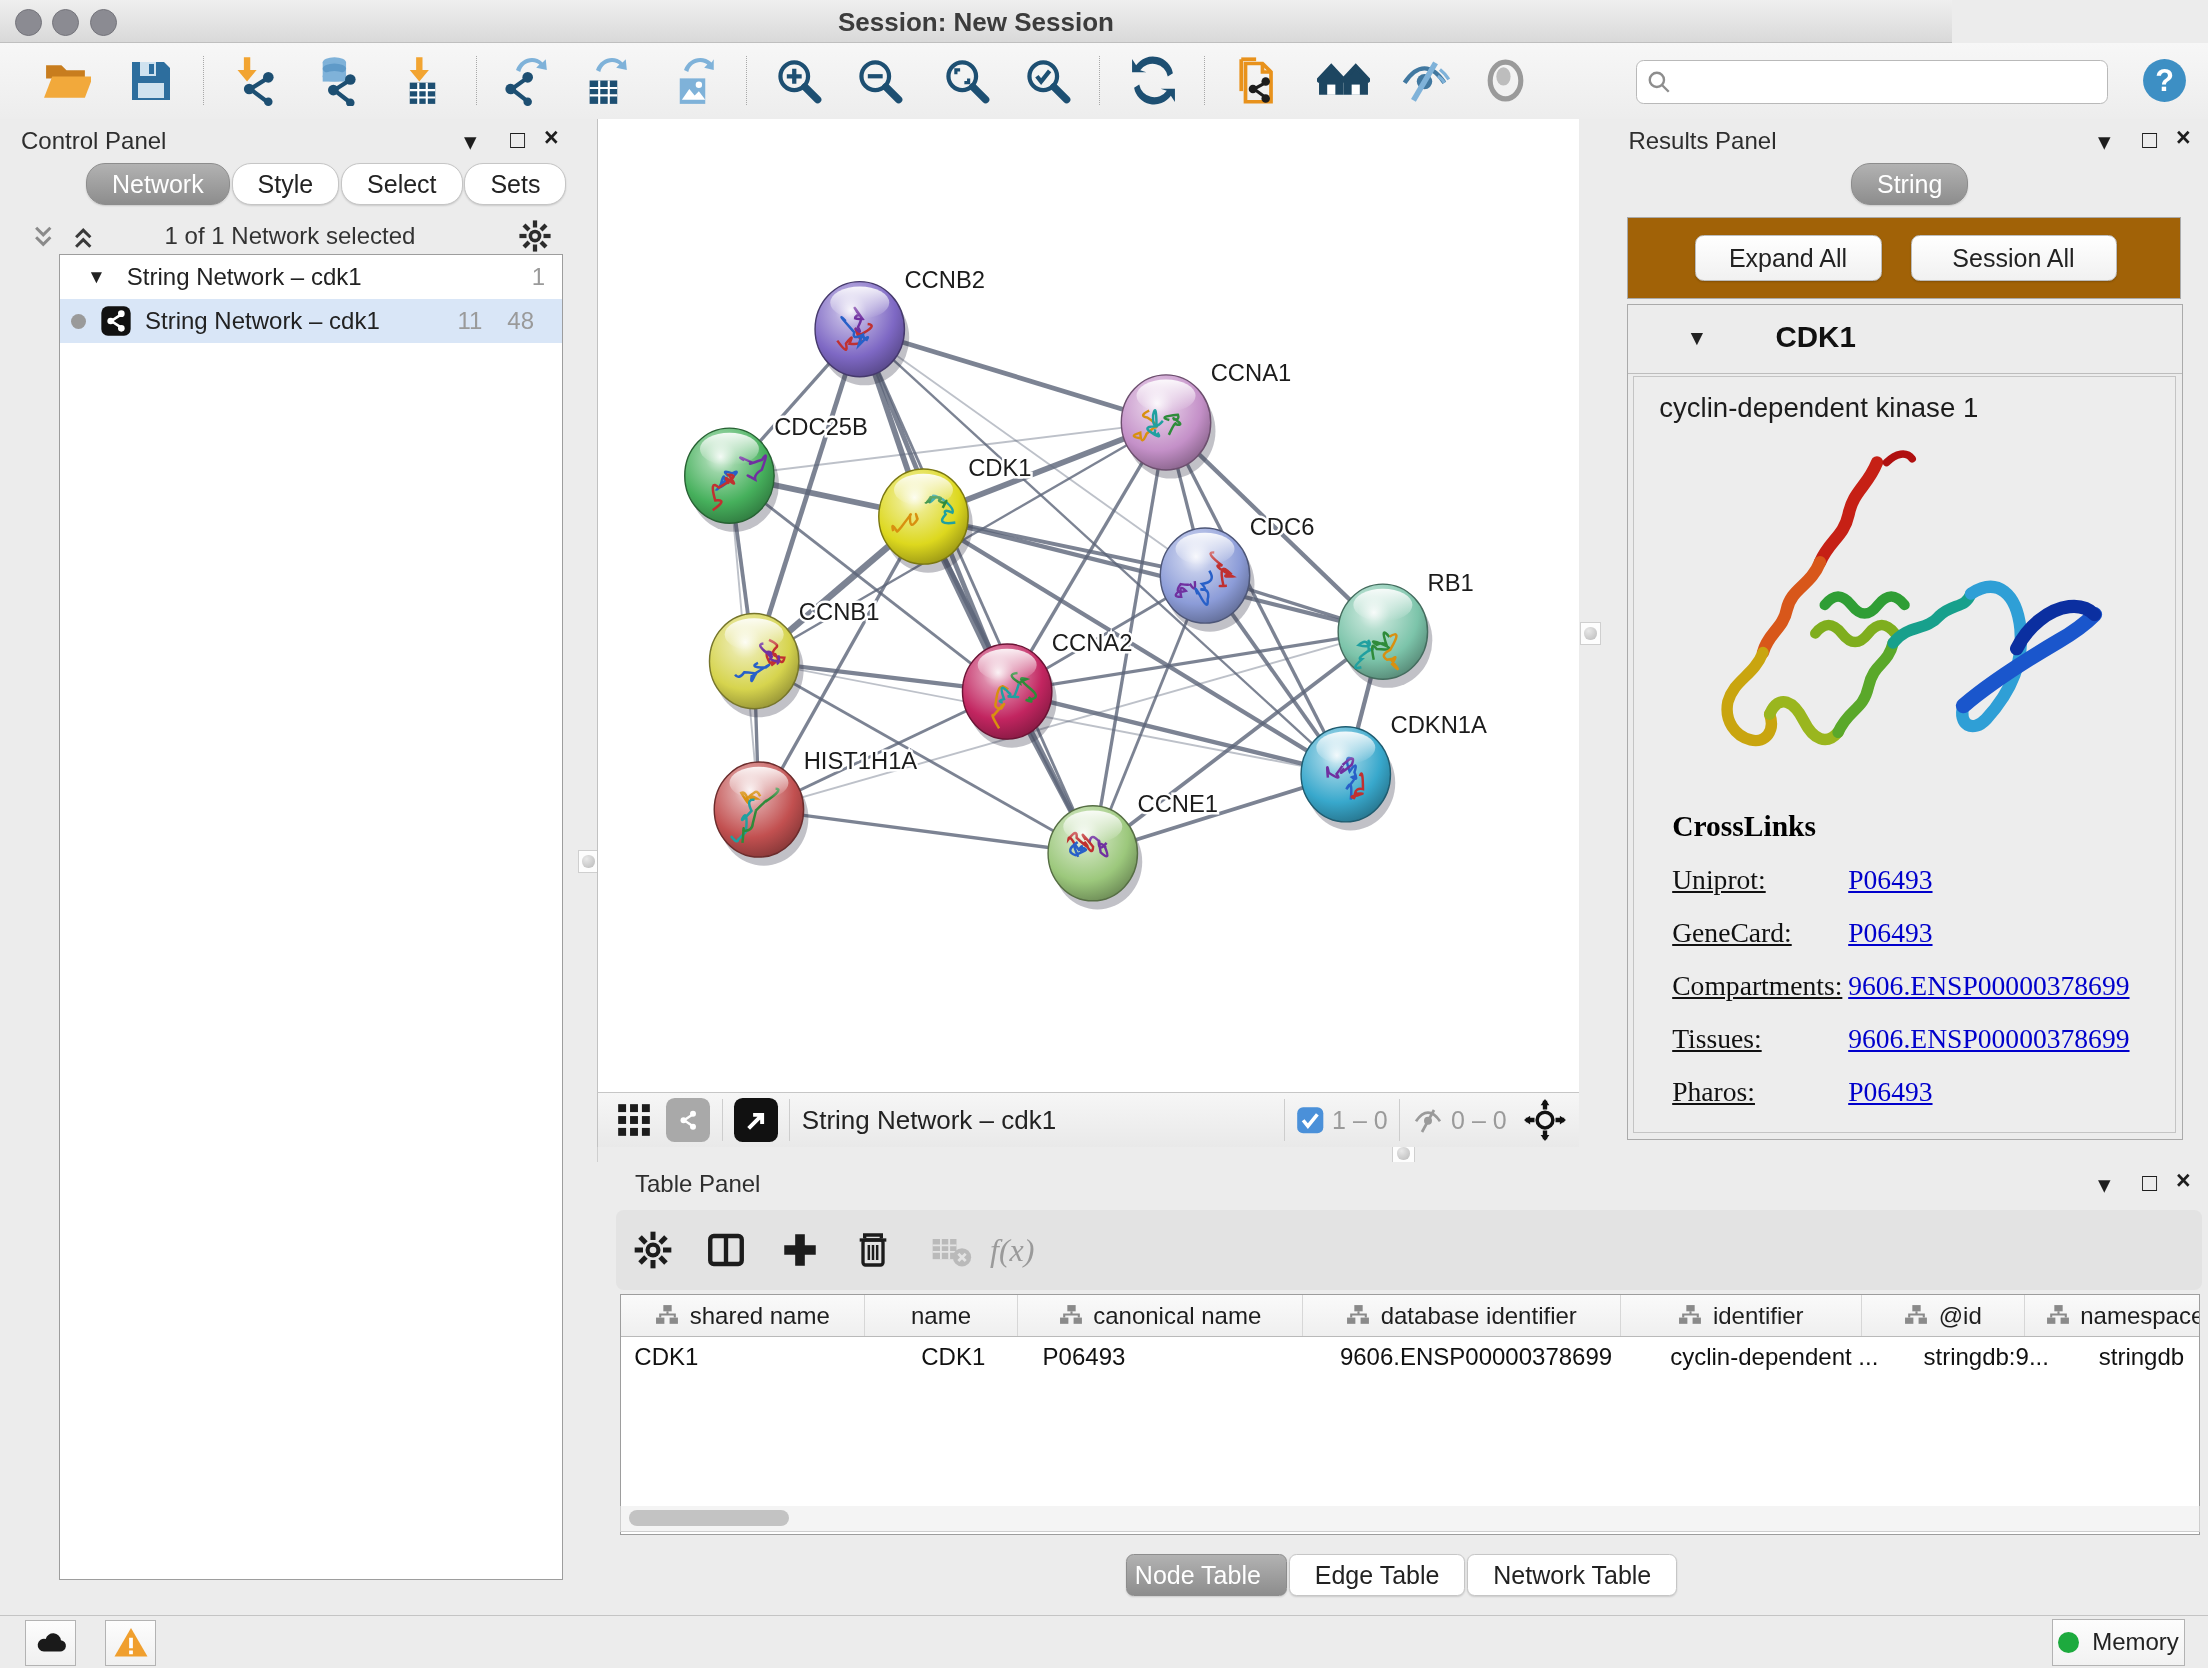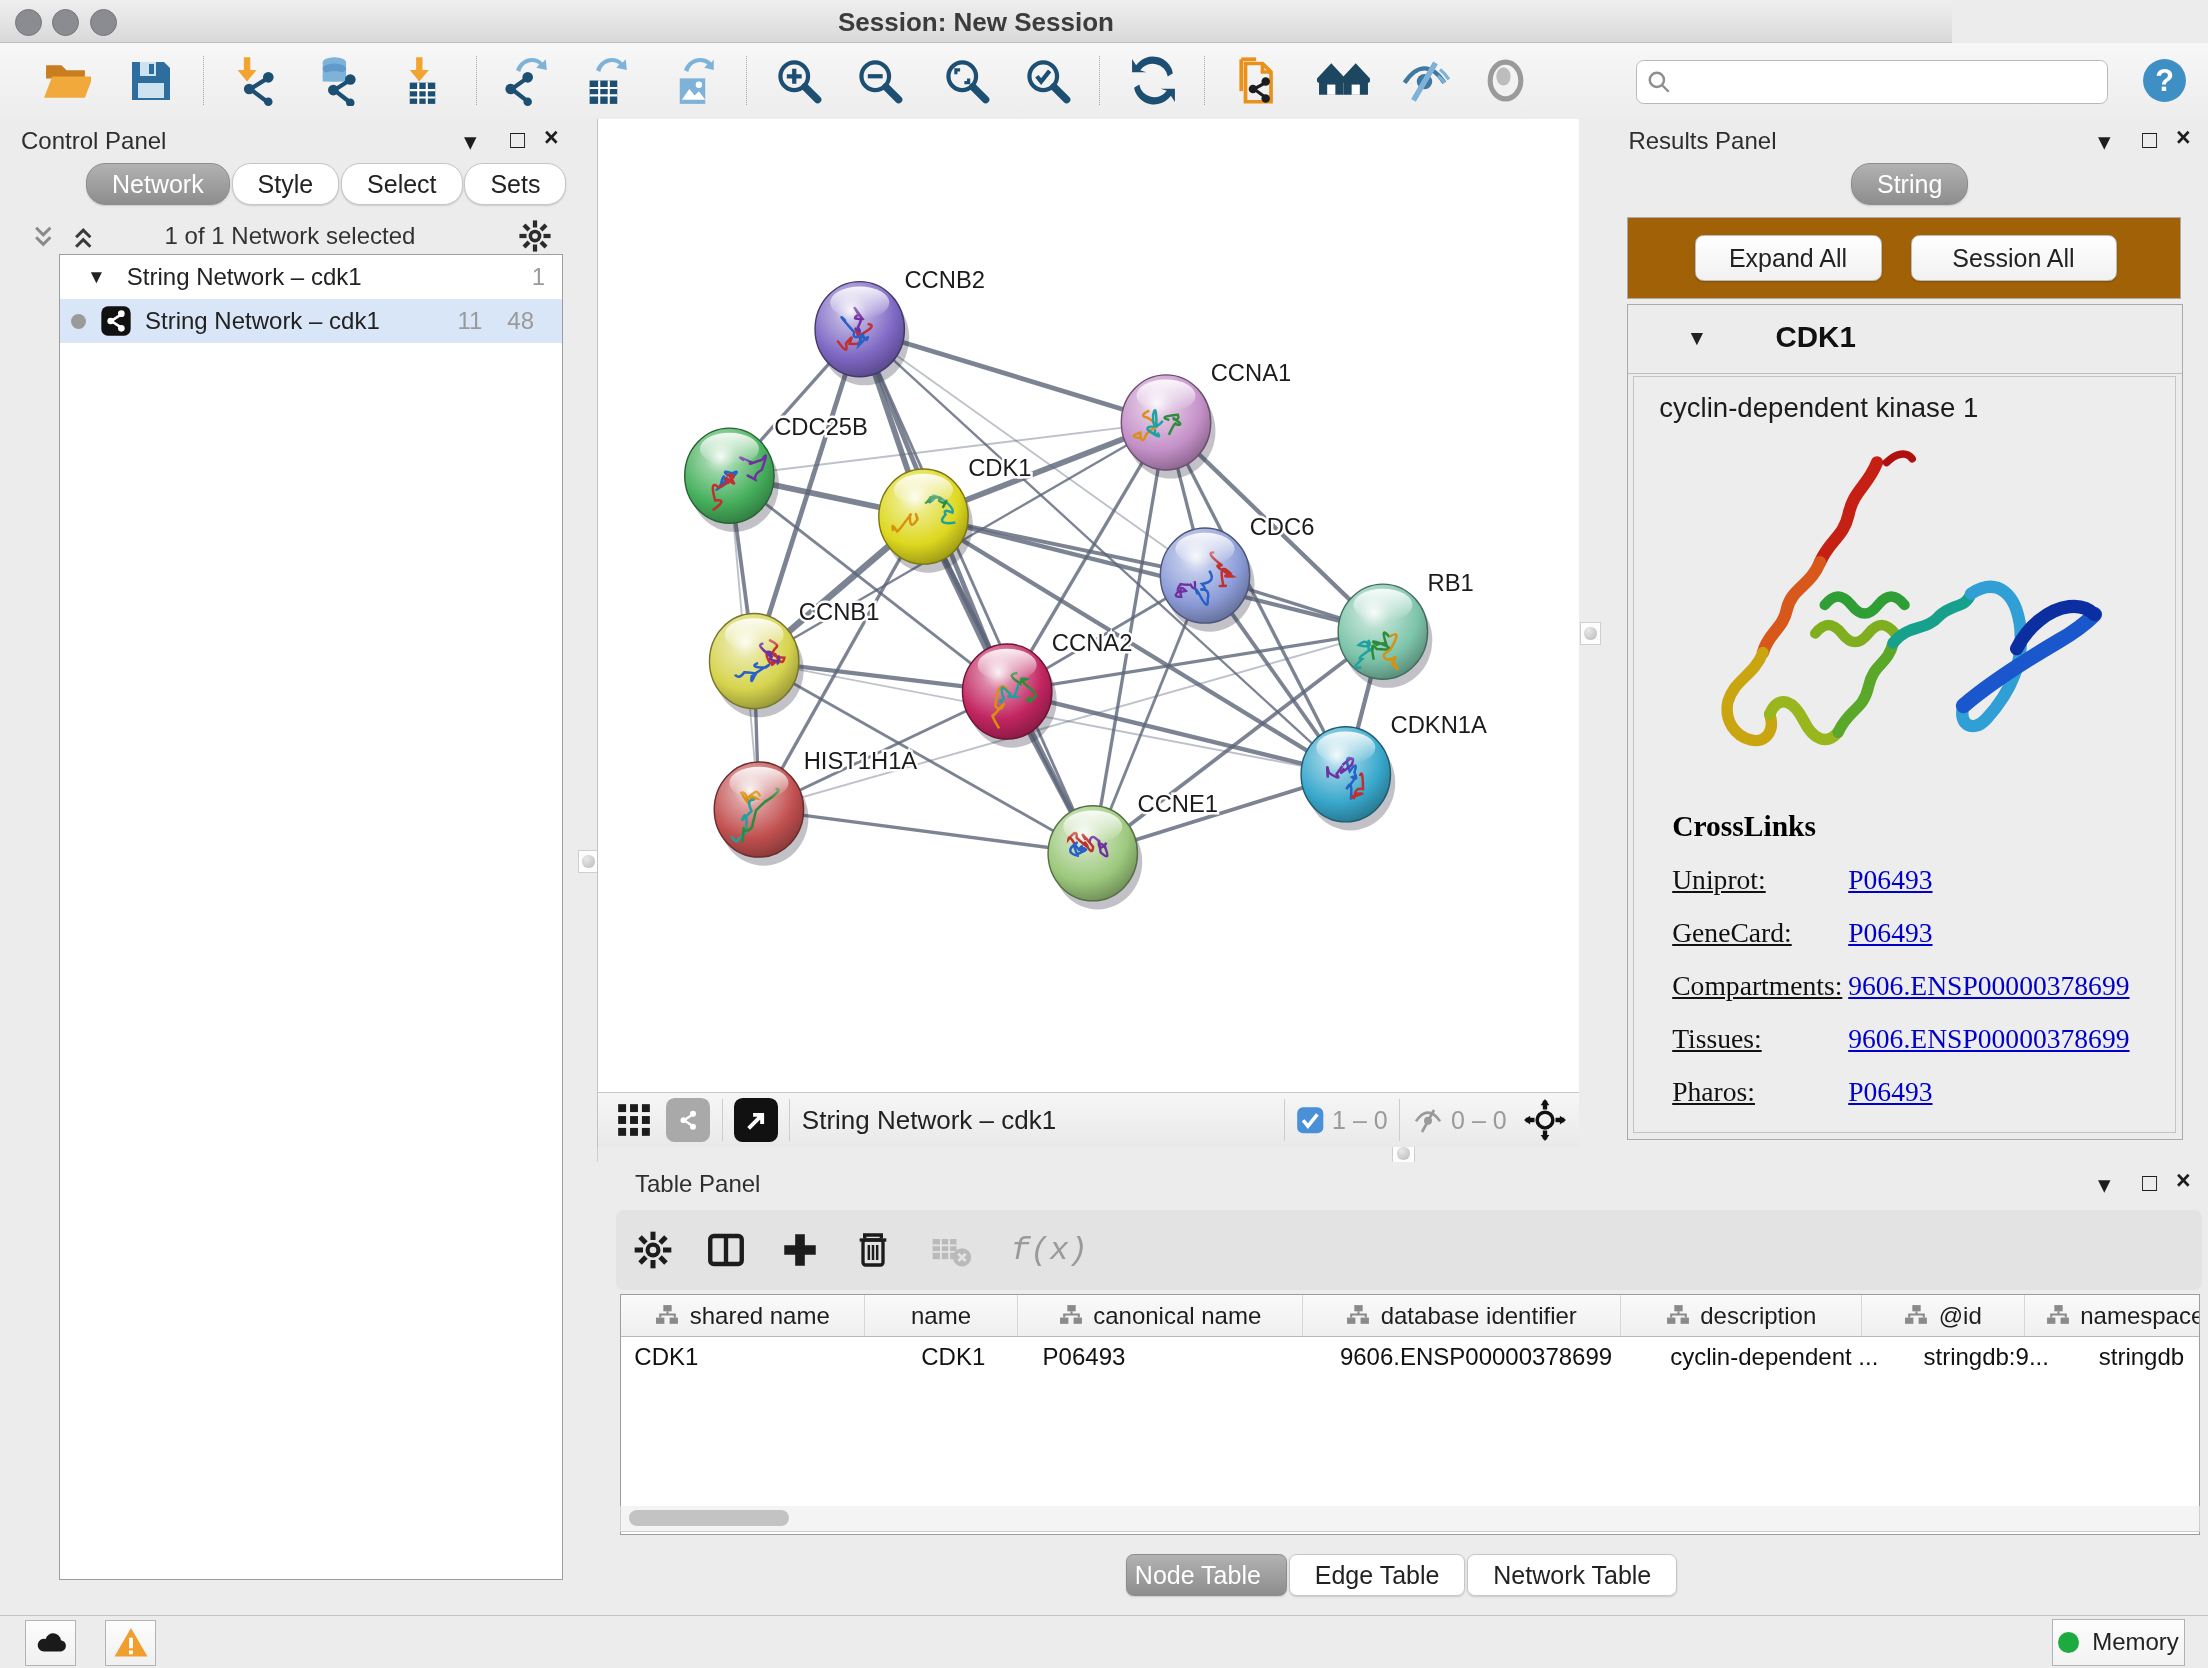--- a/index.html
+++ b/index.html
@@ -720,21 +720,21 @@
         <path d="M19 18v18M24 18v18M29 18v18" stroke="#1c1c1c" stroke-width="3"></path>
         </svg>
       <svg width="44" height="44" viewBox="0 0 48 48" style="margin-left:36px;opacity:.55">
         <rect x="4" y="12" width="26" height="22" fill="#9a9a9a"></rect>
         <g stroke="#e3e3e3" stroke-width="2">
             <path d="M4 19h26M4 26h26M13 12v22M22 12v22"></path>
           </g>
         <circle cx="36" cy="32" r="10" fill="#9a9a9a"></circle>
           <path d="M32 28l8 8M40 28l-8 8" stroke="#e3e3e3" stroke-width="3"></path>
         </svg>
-      <span style="margin-left:38px;font-family:Liberation Mono, monospace;font-style:italic;font-size:32px;color:#9a9a9a">f(x)</span>
+      <span style="margin-left:17px;font-family:Liberation Serif, serif;font-style:italic;font-size:32px;color:#9a9a9a">f(x)</span>
     </div>
     <div id="tp-table">
       <div id="tp-head">
           <div class="th" style="width: 243px;">
             <svg width="25" height="25" viewBox="0 0 24 24">
               <g fill="#8a8a8a">
                 <rect x="8" y="2" width="8" height="6"></rect>
                 <rect x="1" y="14" width="8" height="6"></rect>
                 <rect x="14" y="14" width="8" height="6"></rect>
               </g>
@@ -769,21 +769,21 @@
           </div>
           <div class="th" style="width: 240px;">
             <svg width="25" height="25" viewBox="0 0 24 24">
               <g fill="#8a8a8a">
                 <rect x="8" y="2" width="8" height="6"></rect>
                 <rect x="1" y="14" width="8" height="6"></rect>
                 <rect x="14" y="14" width="8" height="6"></rect>
               </g>
               <path d="M12 8v3M5 14v-3h14v3" stroke="#8a8a8a" stroke-width="2" fill="none"></path>
             </svg>
-            <span>description</span>
+            <span>identifier</span>
           </div>
           <div class="th" style="width: 162px;">
             <svg width="25" height="25" viewBox="0 0 24 24">
               <g fill="#8a8a8a">
                 <rect x="8" y="2" width="8" height="6"></rect>
                 <rect x="1" y="14" width="8" height="6"></rect>
                 <rect x="14" y="14" width="8" height="6"></rect>
               </g>
               <path d="M12 8v3M5 14v-3h14v3" stroke="#8a8a8a" stroke-width="2" fill="none"></path>
             </svg>

